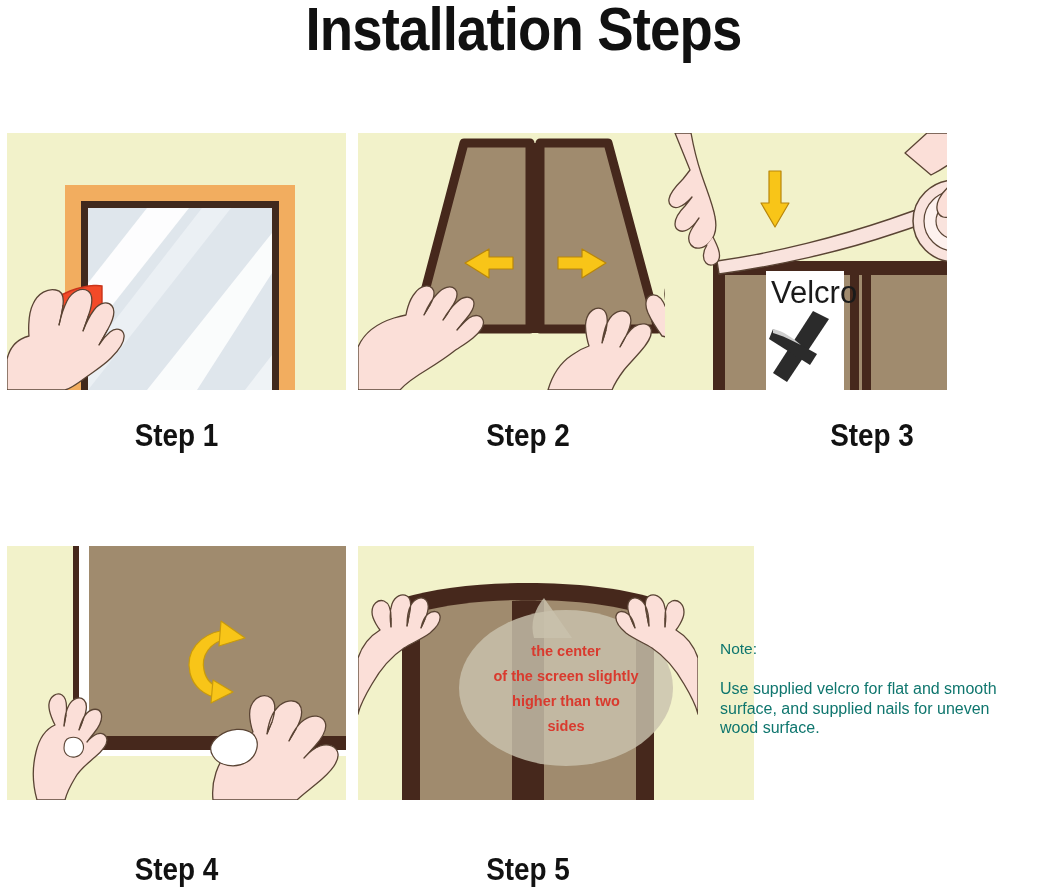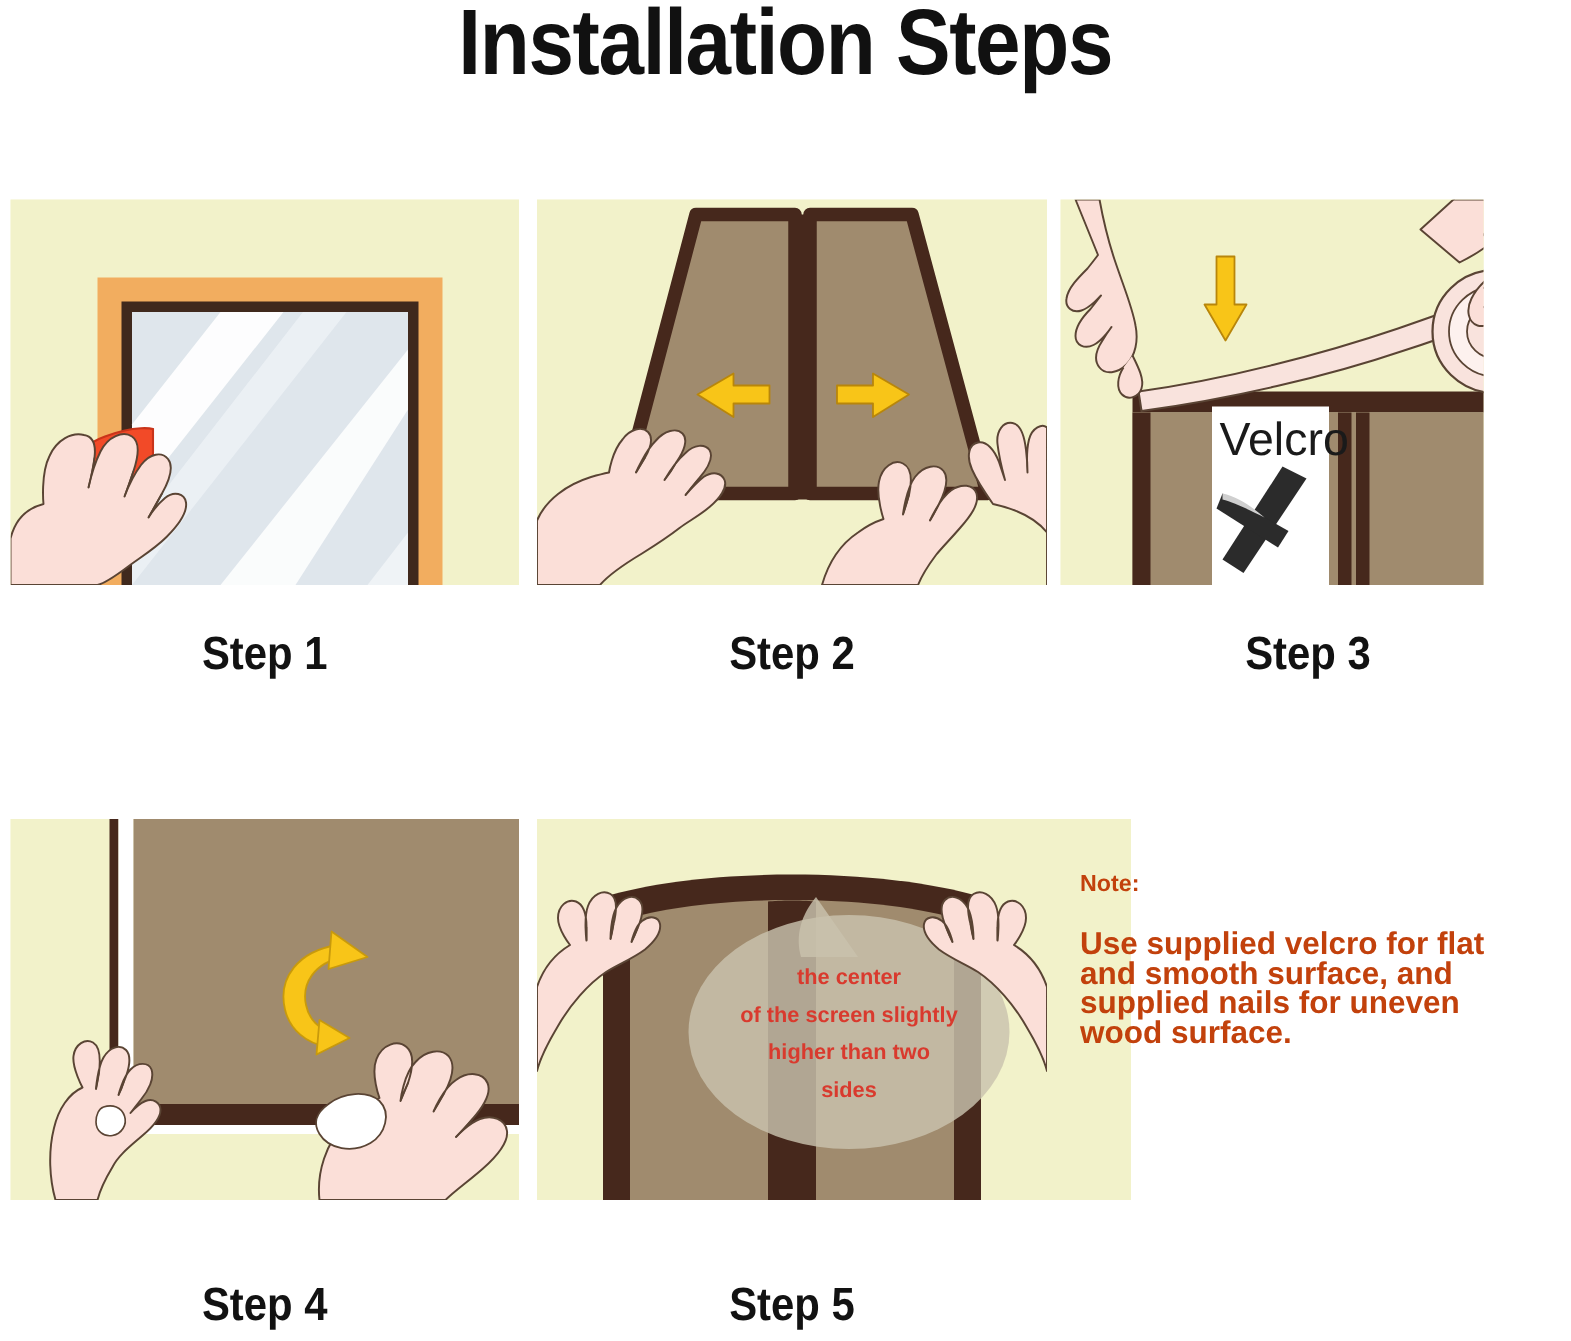--- a/index.html
+++ b/index.html
@@ -36,21 +36,21 @@
   
   .panel {
     position: absolute;
     overflow: hidden;
     background: #f2f2ca;
   }
   .panel svg { display: block; }
 
   #panel-1 { left: 7px;   top: 133px; width: 339px; height: 257px; }
   #panel-2 { left: 358px; top: 133px; width: 340px; height: 257px; }
-  #panel-3 { left: 707px; top: 133px; width: 282px; height: 257px; }
+  #panel-3 { left: 665px; top: 133px; width: 282px; height: 257px; }
   #panel-4 { left: 7px;   top: 546px; width: 339px; height: 254px; }
   #panel-5 { left: 358px; top: 546px; width: 396px; height: 254px; }
 
   
   .step-caption {
     position: absolute;
     font-family: "Liberation Sans Narrow", "Liberation Sans", sans-serif;
     font-weight: bold;
     font-size: 31px;
     line-height: 34px;
@@ -62,33 +62,33 @@
   #caption-1 { left: 7px;   top: 419px; width: 339px; }
   #caption-2 { left: 358px; top: 419px; width: 340px; }
   #caption-3 { left: 707px; top: 419px; width: 330px; }
   #caption-4 { left: 7px;   top: 853px; width: 339px; }
   #caption-5 { left: 358px; top: 853px; width: 340px; }
 
   
   #note-block {
     position: absolute;
     left: 720px;
-    top: 580px;
+    top: 639px;
     width: 310px;
-    color: #c2410c;
+    color: #0f766e;
     font-family: "Liberation Sans", sans-serif;
-    font-weight: bold;
+    font-weight: normal;
   }
   #note-heading {
     font-size: 15.5px;
     line-height: 19px;
     margin: 0 0 21px 0;
   }
   #note-body {
-    font-size: 21px;
+    font-size: 16px;
     line-height: 19.5px;
     margin: 0;
   }
 
   
   .bubble-text {
     font-family: "Liberation Sans Narrow", "Liberation Sans", sans-serif;
     font-weight: bold;
     font-size: 14.5px;
     fill: #d93a2e;

